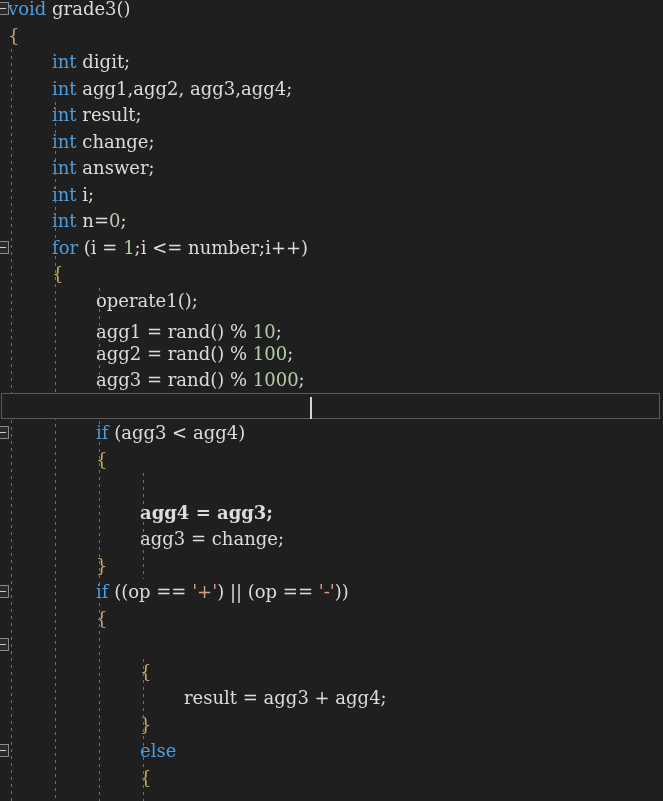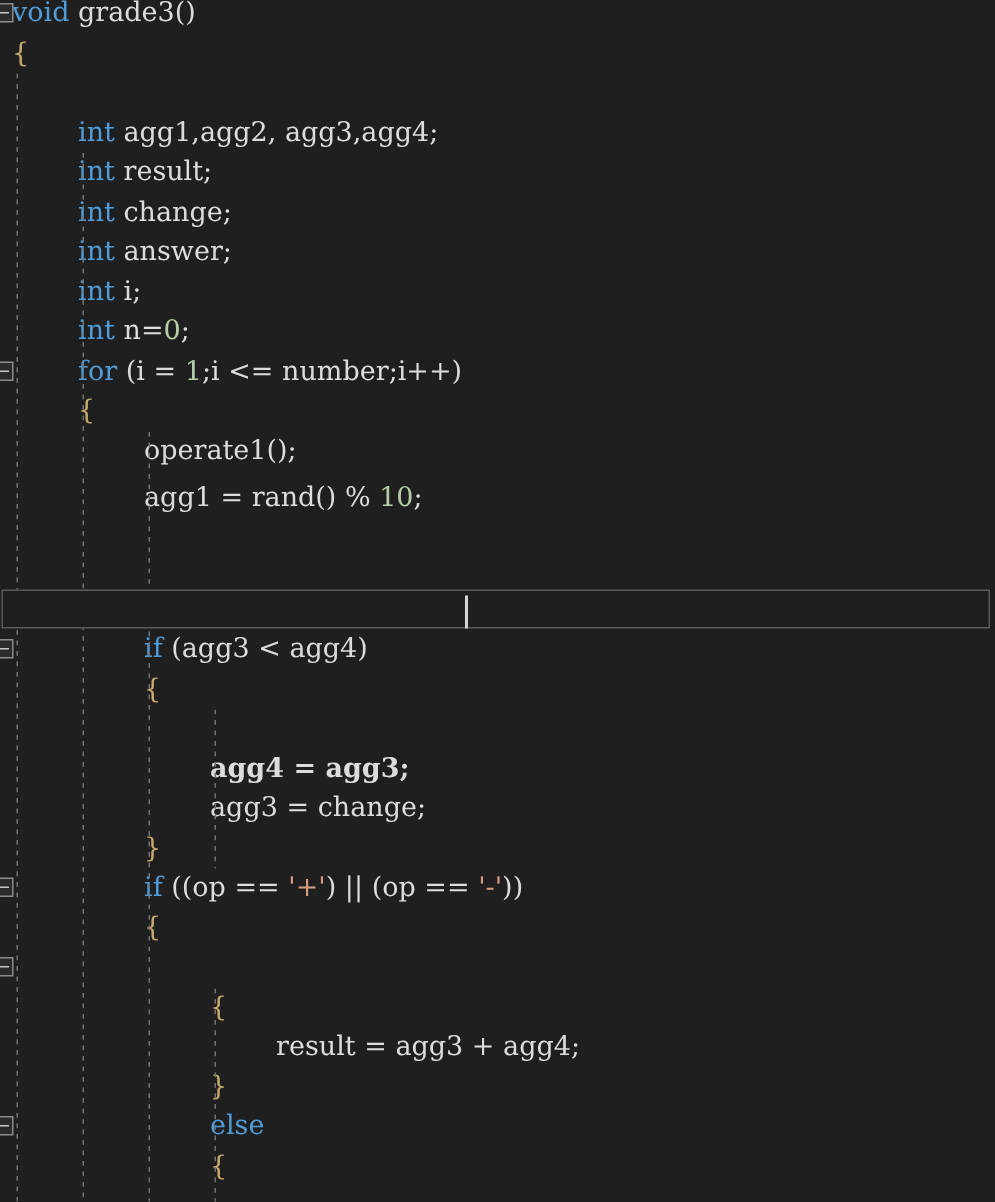--- a/index.html
+++ b/index.html
@@ -125,30 +125,33 @@
 </head>
 <body>
 
 <div id="editor">
 
   <div class="fold-gutter"></div>
 
   <div class="code-surface" id="code-surface">
       <div class="line" style="top: -4px;"><span class="txt" style="left: 8px;"><span class="t-kw">void</span><span class="t-pn"> </span><span class="t-id">grade3</span><span class="t-pn">()</span></span></div>
       <div class="line" style="top: 22.5px;"><span class="txt" style="left: 8px;"><span class="t-br">{</span></span></div>
+      <div class="line" style="top: 49px;"><span class="txt" style="left: 52px;"><span class="t-kw">int</span><span class="t-pn"> </span><span class="t-id">digit;</span></span></div>
       <div class="line" style="top: 75.5px;"><span class="txt" style="left: 52px;"><span class="t-kw">int</span><span class="t-pn"> </span><span class="t-id">agg1,agg2, agg3,agg4;</span></span></div>
       <div class="line" style="top: 102px;"><span class="txt" style="left: 52px;"><span class="t-kw">int</span><span class="t-pn"> </span><span class="t-id">result;</span></span></div>
       <div class="line" style="top: 128.5px;"><span class="txt" style="left: 52px;"><span class="t-kw">int</span><span class="t-pn"> </span><span class="t-id">change;</span></span></div>
       <div class="line" style="top: 155px;"><span class="txt" style="left: 52px;"><span class="t-kw">int</span><span class="t-pn"> </span><span class="t-id">answer;</span></span></div>
       <div class="line" style="top: 181.5px;"><span class="txt" style="left: 52px;"><span class="t-kw">int</span><span class="t-pn"> </span><span class="t-id">i;</span></span></div>
       <div class="line" style="top: 208px;"><span class="txt" style="left: 52px;"><span class="t-kw">int</span><span class="t-pn"> </span><span class="t-id">n=</span><span class="t-num">0</span><span class="t-pn">;</span></span></div>
       <div class="line" style="top: 234.5px;"><span class="txt" style="left: 52px;"><span class="t-kw">for</span><span class="t-pn"> (</span><span class="t-id">i = </span><span class="t-num">1</span><span class="t-pn">;</span><span class="t-id">i &lt;= number;i++</span><span class="t-pn">)</span></span></div>
       <div class="line" style="top: 261px;"><span class="txt" style="left: 52px;"><span class="t-br">{</span></span></div>
       <div class="line" style="top: 287.5px;"><span class="txt" style="left: 96px;"><span class="t-id">operate1</span><span class="t-pn">();</span></span></div>
       <div class="line" style="top: 319px; padding-left: 31px;"><span class="txt" style="left: 96px;"><span class="t-id">agg1 = rand() % </span><span class="t-num">10</span><span class="t-pn">;</span></span></div>
+      <div class="line" style="top: 340.5px;"><span class="txt" style="left: 96px;"><span class="t-id">agg2 = rand() % </span><span class="t-num">100</span><span class="t-pn">;</span></span></div>
+      <div class="line" style="top: 367px;"><span class="txt" style="left: 96px;"><span class="t-id">agg3 = rand() % </span><span class="t-num">1000</span><span class="t-pn">;</span></span></div>
       <div class="line" style="top: 393.5px;"><span class="txt" style="left: 96px;"><span class="t-id">agg4 = rand() % </span><span class="t-num">1000</span><span class="t-pn">;</span></span></div>
       <div class="line" style="top: 420px;"><span class="txt" style="left: 96px;"><span class="t-kw">if</span><span class="t-pn"> (</span><span class="t-id">agg3 &lt; agg4</span><span class="t-pn">)</span></span></div>
       <div class="line" style="top: 446.5px;"><span class="txt" style="left: 96px;"><span class="t-br">{</span></span></div>
       <div class="line" style="top: 499.5px; font-weight: bold;"><span class="txt" style="left: 140px;"><span class="t-id">agg4 = agg3;</span></span></div>
       <div class="line" style="top: 526px;"><span class="txt" style="left: 140px;"><span class="t-id">agg3 = change;</span></span></div>
       <div class="line" style="top: 552.5px;"><span class="txt" style="left: 96px;"><span class="t-br">}</span></span></div>
       <div class="line" style="top: 579px;"><span class="txt" style="left: 96px;"><span class="t-kw">if</span><span class="t-pn"> ((</span><span class="t-id">op == </span><span class="t-chr">'+'</span><span class="t-pn">) || (</span><span class="t-id">op == </span><span class="t-chr">'-'</span><span class="t-pn">))</span></span></div>
       <div class="line" style="top: 605.5px;"><span class="txt" style="left: 96px;"><span class="t-br">{</span></span></div>
       <div class="line" style="top: 658.5px;"><span class="txt" style="left: 140px;"><span class="t-br">{</span></span></div>
       <div class="line" style="top: 685px;"><span class="txt" style="left: 184px; text-align: right;"><span class="t-id">result = agg3 + agg4;</span></span></div>

